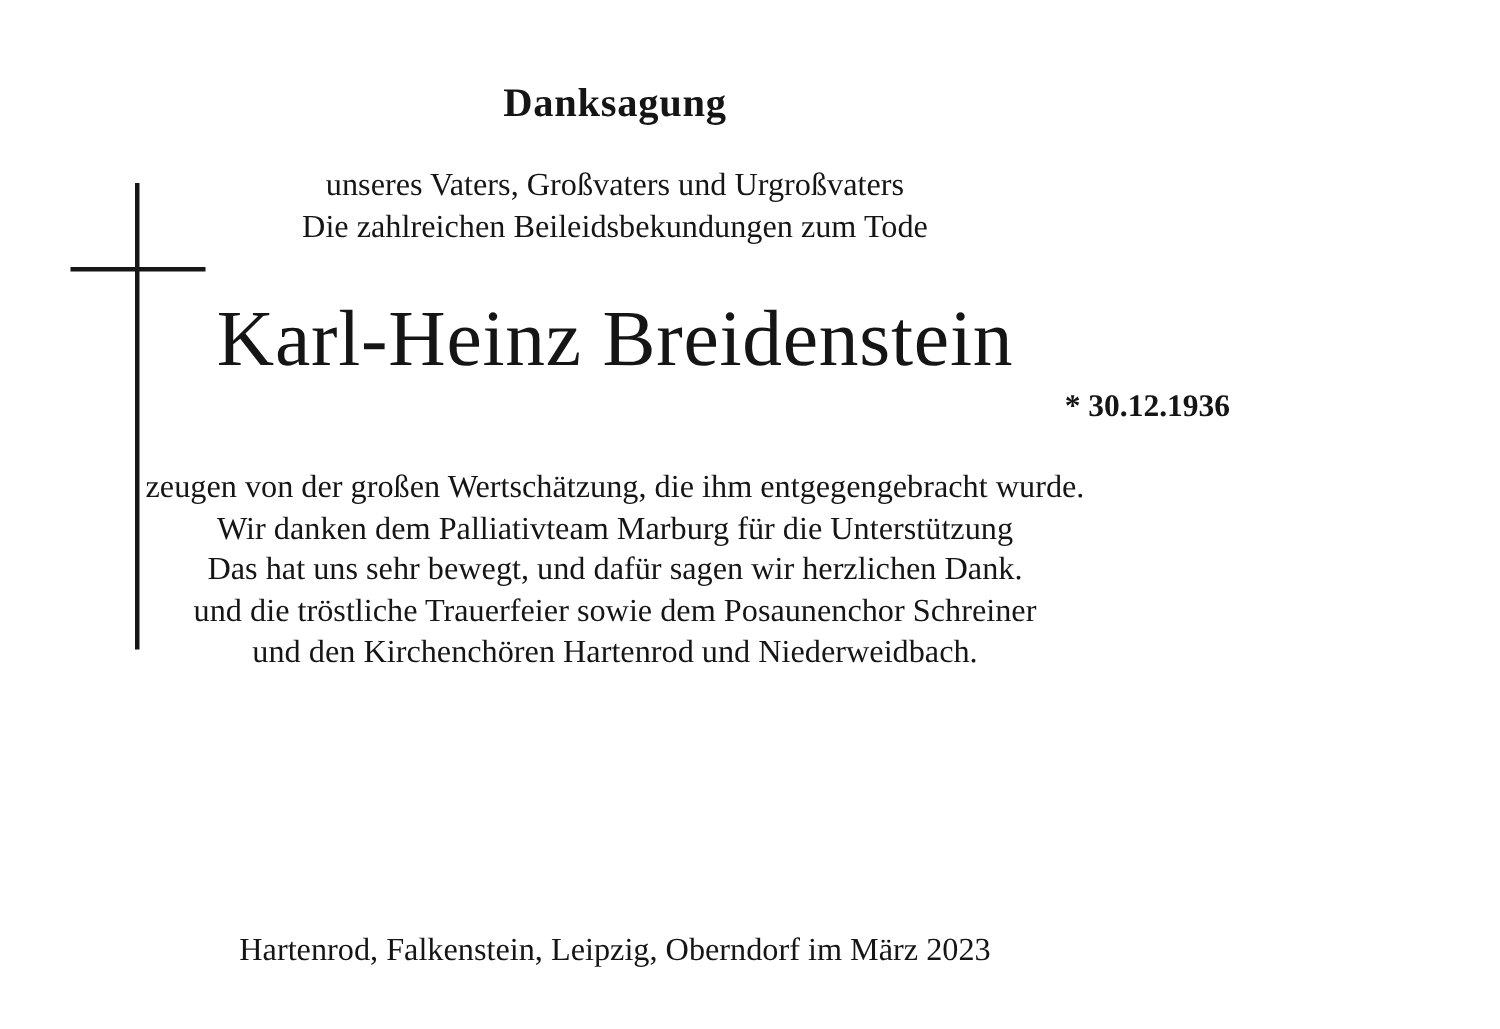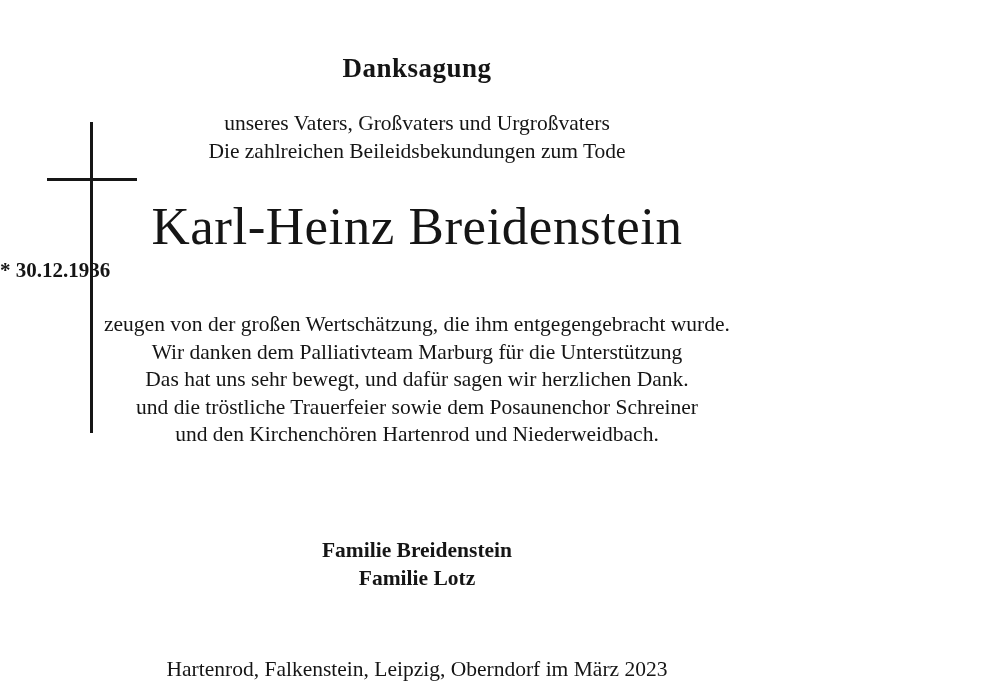--- a/index.html
+++ b/index.html
@@ -8,21 +8,20 @@
     background: #ffffff;
   }
   .page {
     position: relative;
     width: 820px;
     height: 686px;
     background: #ffffff;
     font-family: "Liberation Serif", serif;
     color: #151515;
     overflow: hidden;
-    padding-left: 14px;
   }
   
   .cross {
     position: absolute;
     left: 0;
     top: 0;
   }
   .cross .bar-v {
     position: absolute;
     left: 90px;
@@ -61,38 +60,37 @@
     top: 196px;
     font-size: 53px;
     font-weight: 400;
     letter-spacing: 0.5px;
   }
   .dates {
     top: 258px;
     font-size: 21px;
     font-weight: 600;
     display: flex;
-    justify-content: flex-start;
+    justify-content: flex-end;
     gap: 78px;
   }
   .body-text {
     top: 311px;
     font-size: 21.5px;
     line-height: 27.6px;
   }
   .family {
     top: 536px;
     font-size: 21.5px;
     font-weight: 700;
     line-height: 28px;
   }
   .place-date {
     top: 621px;
     font-size: 21.5px;
-    margin-top: 36px;
   }
 </style>
 </head>
 <body>
 
 <div class="page">
 
   <div class="cross">
     <div class="bar-v"></div>
     <div class="bar-h"></div>
@@ -112,20 +110,16 @@
   </div>
 
   <div class="centered body-text">
     <div>zeugen von der großen Wertschätzung, die ihm entgegengebracht wurde.</div>
     <div>Wir danken dem Palliativteam Marburg für die Unterstützung</div>
     <div>Das hat uns sehr bewegt, und dafür sagen wir herzlichen Dank.</div>
     <div>und die tröstliche Trauerfeier sowie dem Posaunenchor Schreiner</div>
     <div>und den Kirchenchören Hartenrod und Niederweidbach.</div>
   </div>
 
-  <div class="centered family">
-    <div>Familie Breidenstein</div>
-    <div>Familie Lotz</div>
-  </div>
 
   <div class="centered place-date">Hartenrod, Falkenstein, Leipzig, Oberndorf im März 2023</div>
 
 </div>
 
 </body></html>

